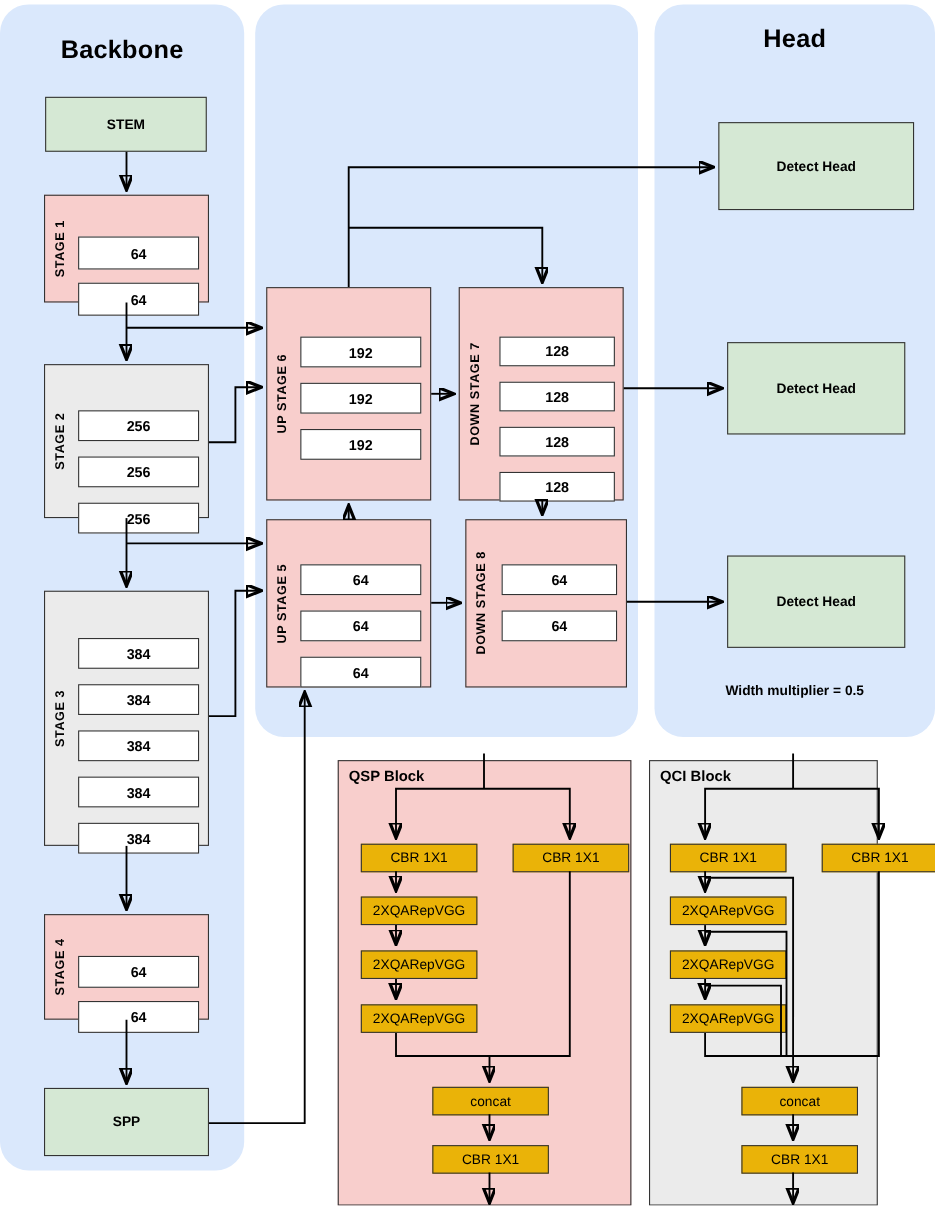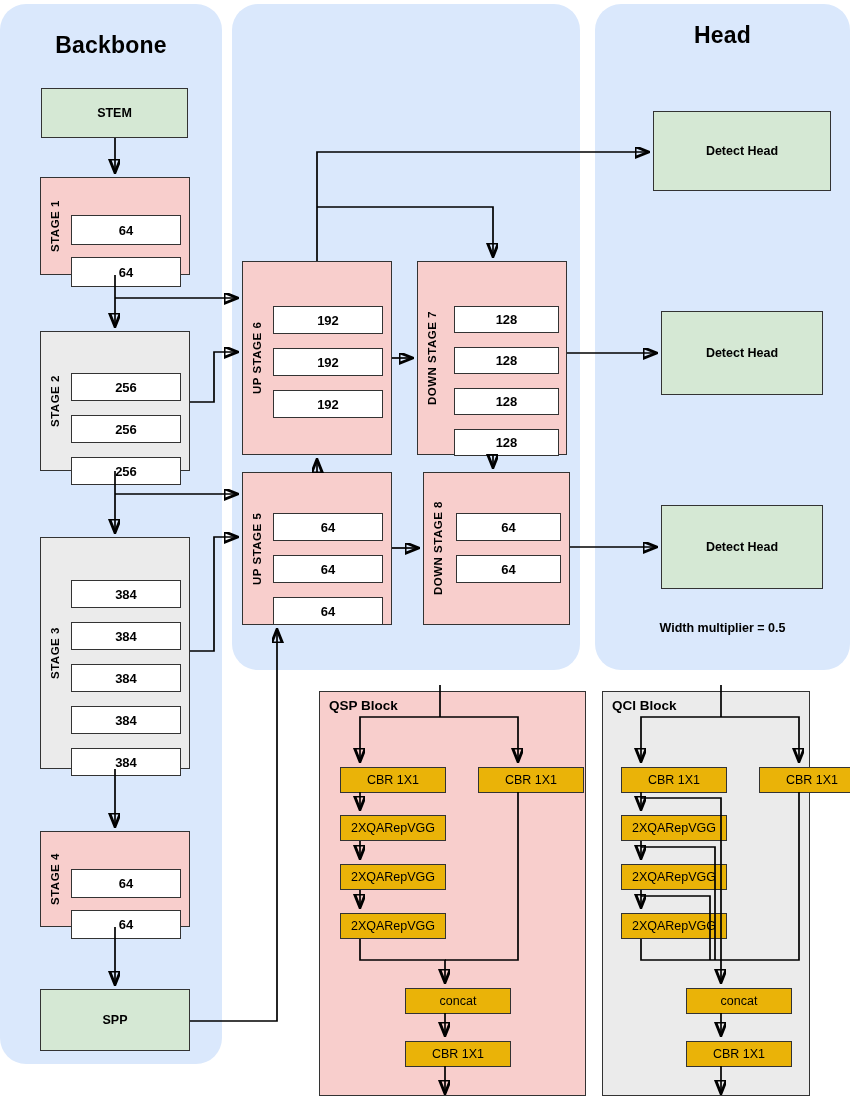--- a/index.html
+++ b/index.html
@@ -26,21 +26,21 @@
   .stage-label{position:absolute;left:4px;top:0;bottom:0;width:20px;
                display:flex;align-items:center;justify-content:center;
                font-size:11.5px;font-weight:bold;color:#000;
                writing-mode:vertical-rl;transform:rotate(180deg);
                white-space:nowrap;letter-spacing:.5px;}
   .row{position:absolute;box-sizing:border-box;background:#fff;border:1.6px solid #333;
        display:flex;align-items:center;justify-content:center;
        font-size:13px;font-weight:bold;color:#000;margin-top:28px;}
 
   
-  .subblock{position:absolute;box-sizing:border-box;border:1.6px solid #333;margin-left:12px;}
+  .subblock{position:absolute;box-sizing:border-box;border:1.6px solid #333;}
   .subblock-title{position:absolute;left:9px;top:6px;font-size:13.5px;
                   font-weight:bold;color:#000;}
   .node{position:absolute;box-sizing:border-box;background:#eab308;border:1.6px solid #333;
         display:flex;align-items:center;justify-content:center;
         font-size:12.5px;font-weight:normal;color:#000;white-space:nowrap;text-align:center;}
 
   .note{position:absolute;font-size:12.5px;font-weight:bold;color:#000;
         text-align:center;white-space:nowrap;}
 
   

